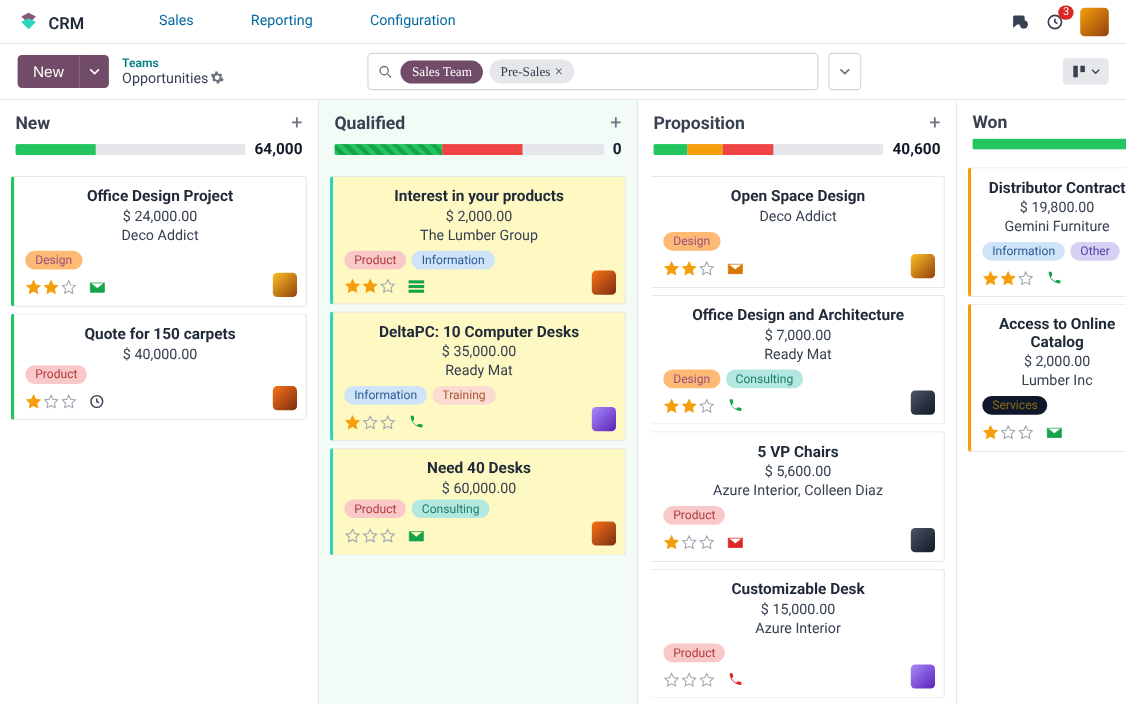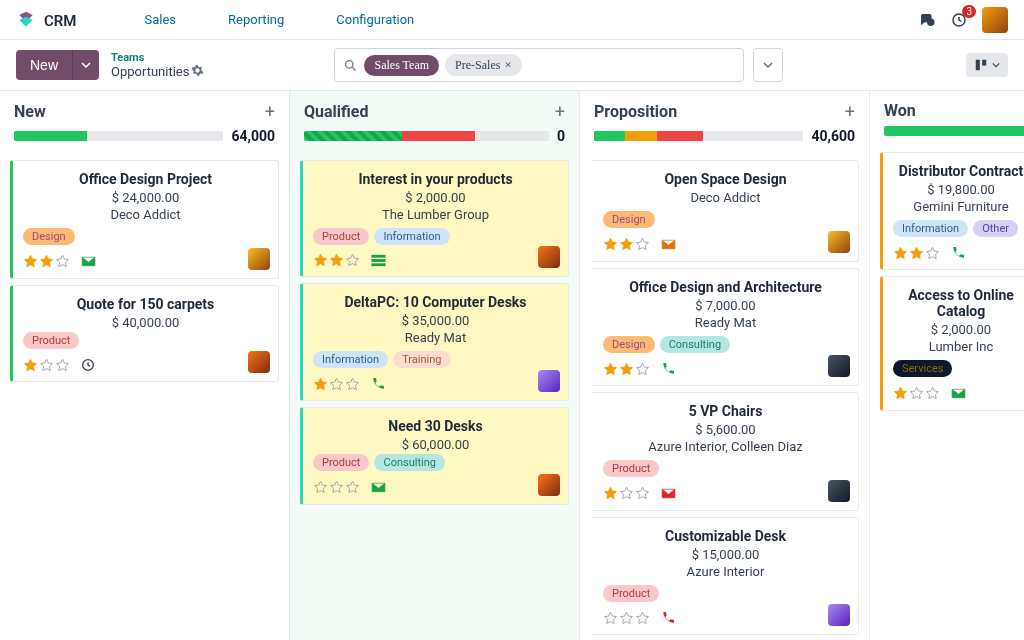--- a/index.html
+++ b/index.html
@@ -305,21 +305,21 @@
           <span class="footer-icon">
               <svg width="16" height="16" viewBox="0 0 24 24">
                 <path d="M5 3c0 9 7 16 16 16v-4l-5-1-2 2c-3-1-5-3-6-6l2-2-1-5H5z" fill="#16a34a"></path>
               </svg>
             </span>
         </div>
         <div class="card-avatar" style="background:linear-gradient(135deg,#a78bfa,#5b21b6)"></div>
       </div>
 
       <div class="card">
-        <div class="card-title">Need 30 Desks</div>
+        <div class="card-title">Need 40 Desks</div>
         <div class="card-amount">$ 60,000.00</div>
         <div class="tags">
           <span class="tag tag-product">Product</span>
           <span class="tag tag-consulting">Consulting</span>
         </div>
         <div class="card-footer">
           <span class="stars">
             <svg class="star empty" viewBox="0 0 24 24">
                 <path d="M12 2l2.9 6 6.6.9-4.8 4.6 1.2 6.6L12 17l-5.9 3.1 1.2-6.6L2.5 9l6.6-.9z" stroke-width="1.5"></path>
               </svg>

